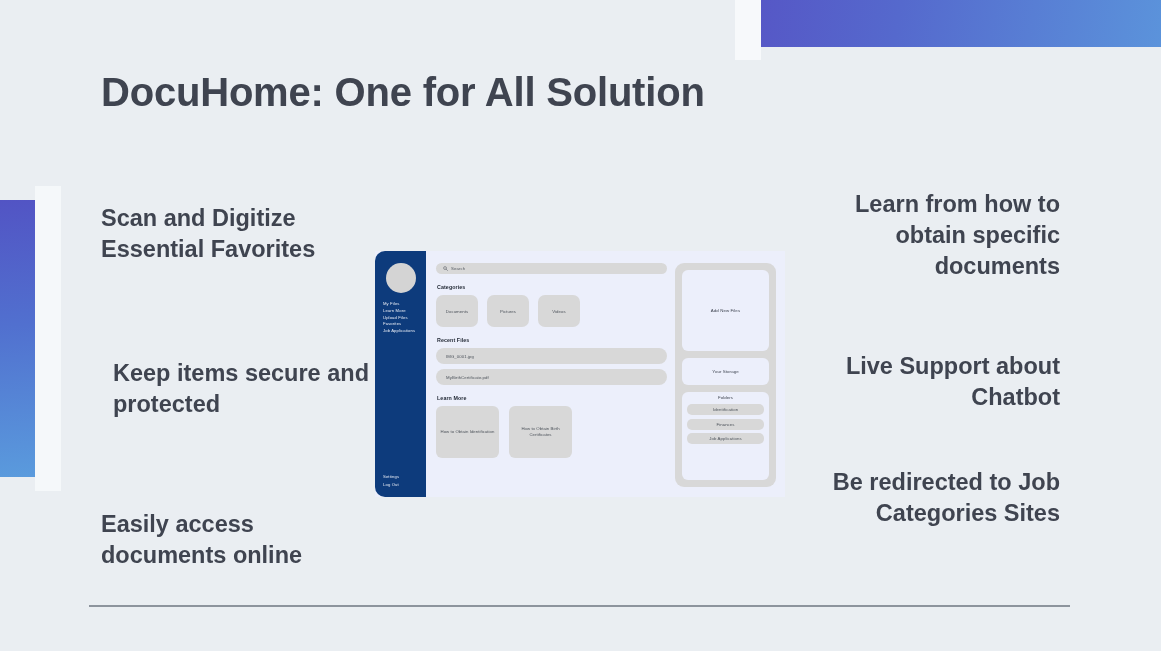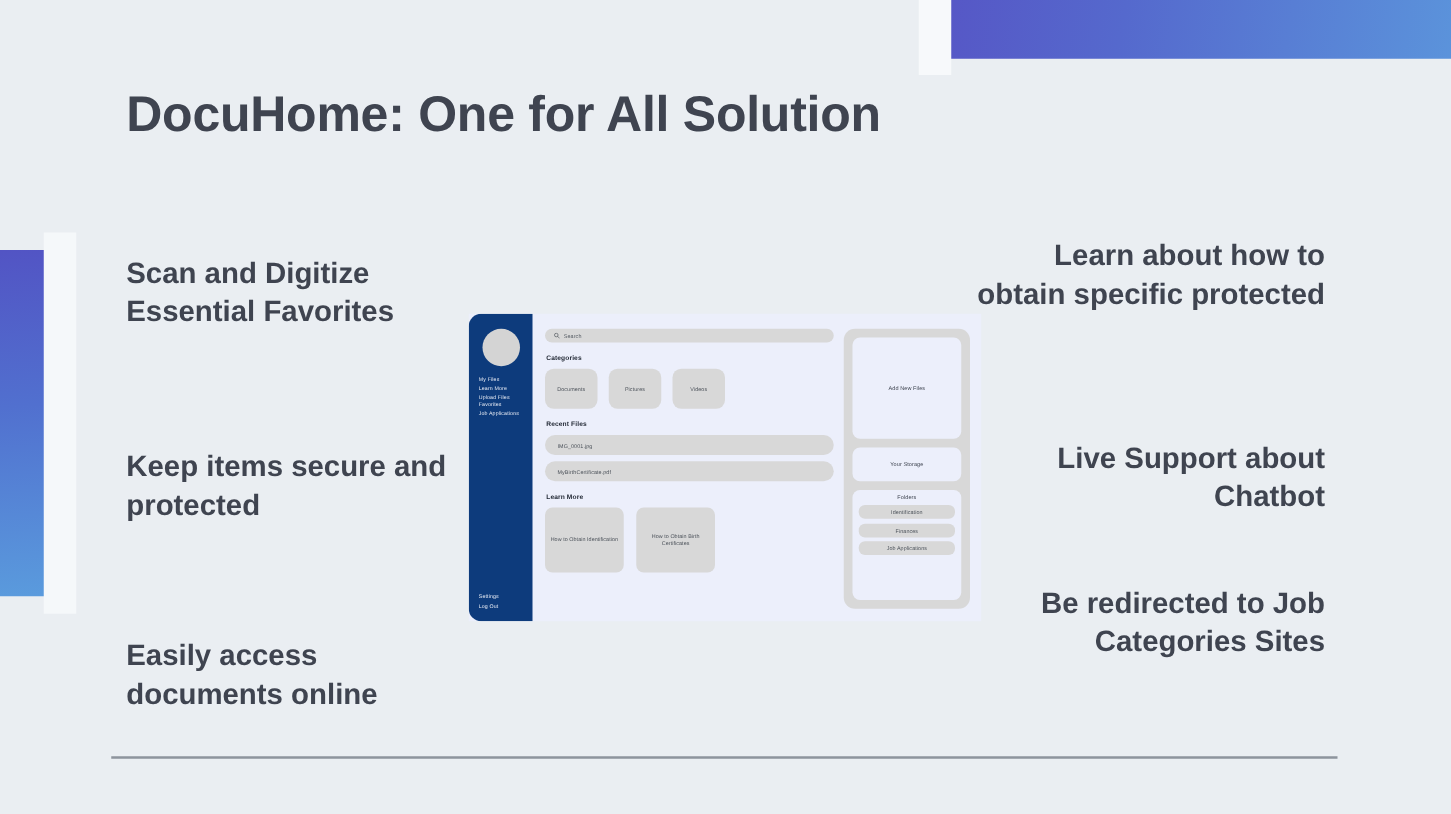--- a/index.html
+++ b/index.html
@@ -66,21 +66,21 @@
     position: absolute;
     font-size: 23.5px;
     font-weight: bold;
     color: #3f4450;
     line-height: 1.32;
   }
   .col-left { left: 101px; width: 275px; text-align: left; }
   .col-right { right: 101px; width: 280px; text-align: right; }
 
   .feat-l1 { top: 203px; }
-  .feat-l2 { top: 358px; }
+  .feat-l2 { top: 358px; margin-left: 12px; }
   .feat-l3 { top: 466px; margin-top: 43px; }
   .feat-r1 { top: 189px; }
   .feat-r2 { top: 351px; }
   .feat-r3 { top: 467px; }
 
   
   .divider {
     position: absolute;
     left: 89px;
     top: 605px;
@@ -291,21 +291,21 @@
 <div class="deco-white-tr"></div>
 <div class="deco-left"></div>
 <div class="deco-white-left"></div>
 
 <div class="page-title">DocuHome: One for All Solution</div>
 
 <div class="feat col-left feat-l1">Scan and Digitize Essential Favorites</div>
 <div class="feat col-left feat-l2">Keep items secure and protected</div>
 <div class="feat col-left feat-l3">Easily access documents online</div>
 
-<div class="feat col-right feat-r1">Learn about how to obtain specific protected</div>
+<div class="feat col-right feat-r1">Learn from how to obtain specific documents</div>
 <div class="feat col-right feat-r2">Live Support about Chatbot</div>
 <div class="feat col-right feat-r3">Be redirected to Job Categories Sites</div>
 
 <div class="mockup">
 
   <div class="mk-sidebar">
     <div class="mk-avatar"></div>
     <div class="mk-nav">
       <div class="mk-nav-item">My Files</div>
       <div class="mk-nav-item">Learn More</div>

